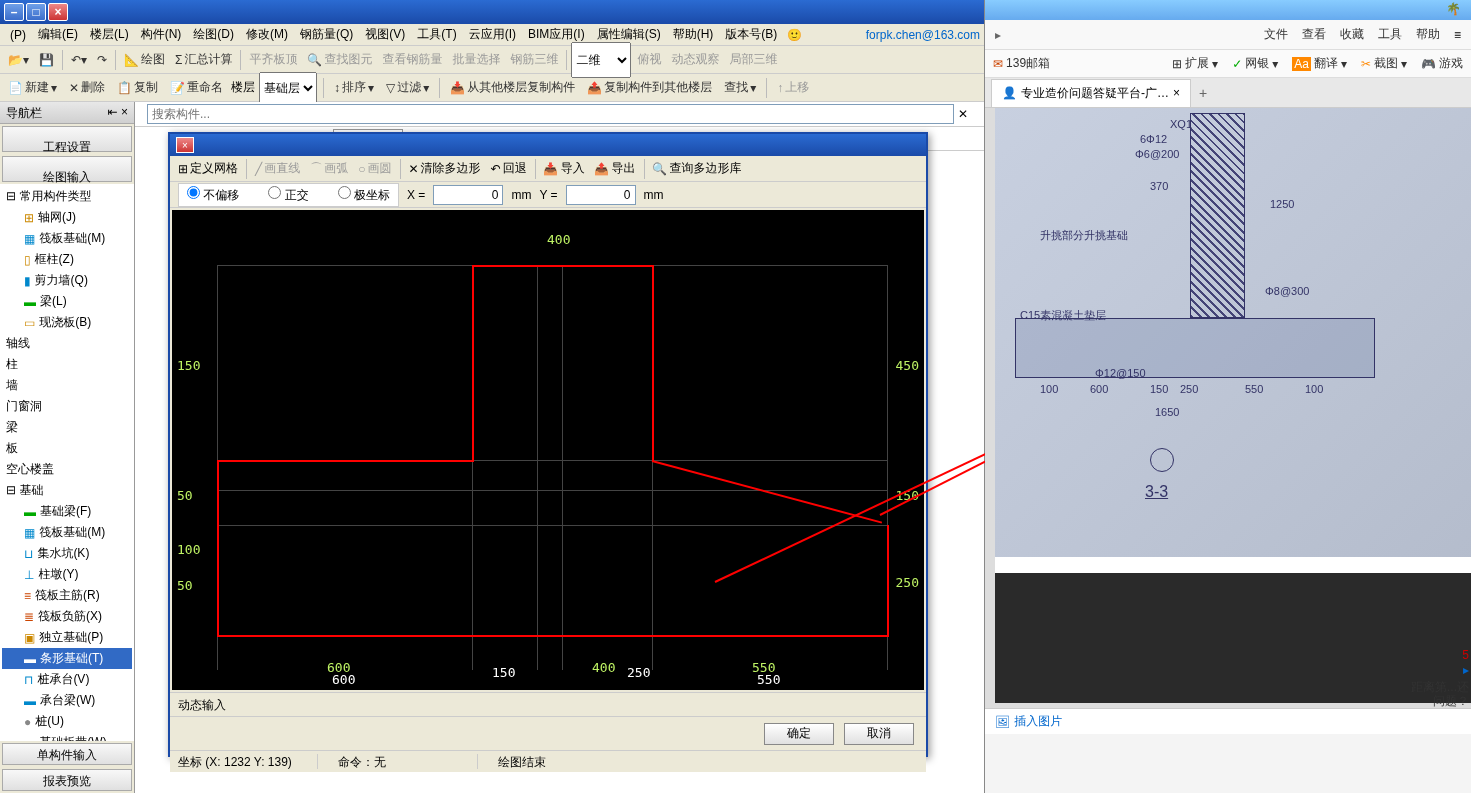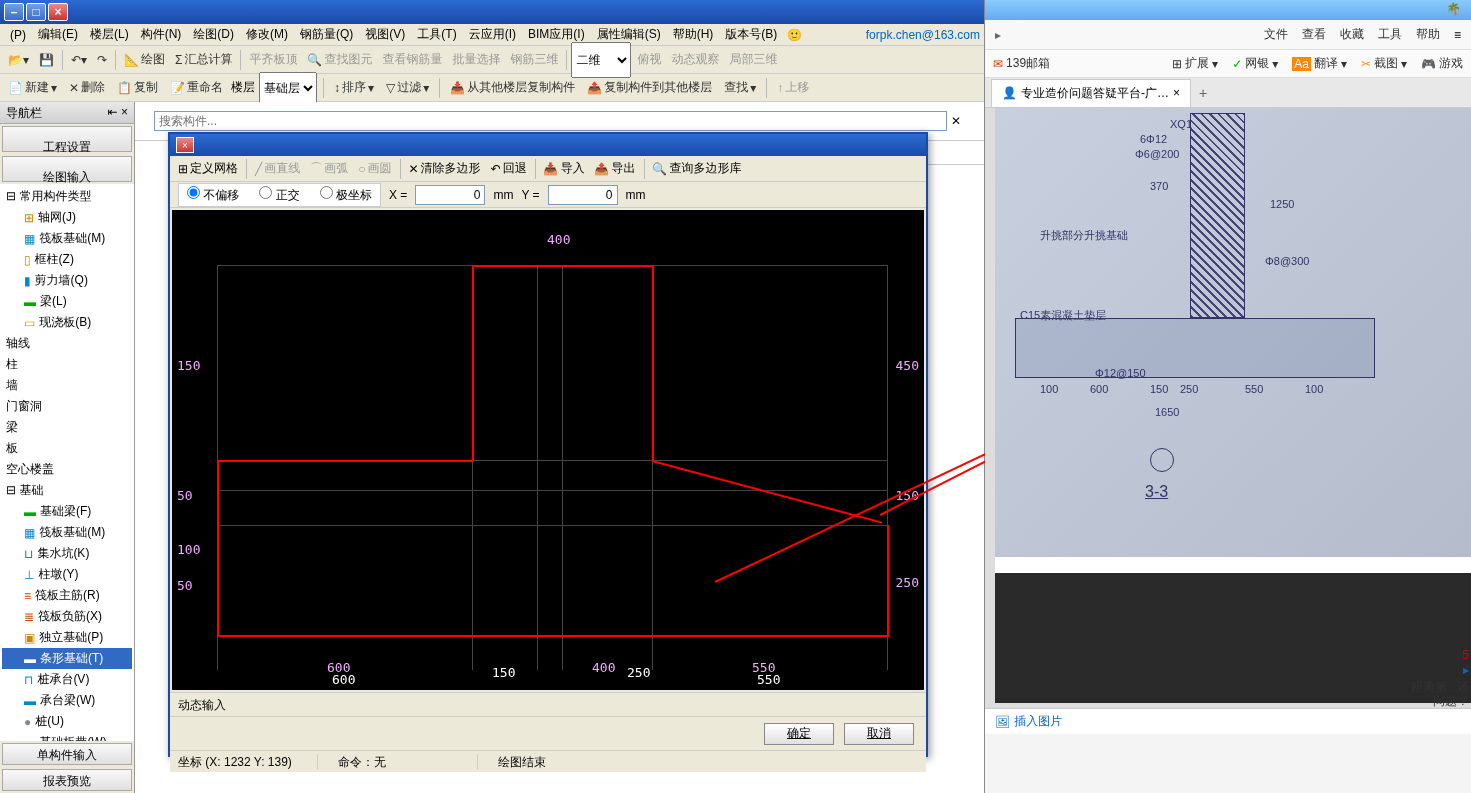--- a/index.html
+++ b/index.html
@@ -31,46 +31,46 @@
 .nav-header { height: 22px; background: linear-gradient(#e8e8e8,#d0d0d0); border-bottom: 1px solid #aaa; padding: 3px 6px; display: flex; justify-content: space-between; }
 .nav-section-btn { height: 22px; background: linear-gradient(#f8f8f8,#e0e0e0); border: 1px solid #aaa; margin: 2px; text-align: center; padding: 12px; cursor: pointer; }
 .nav-tree { flex: 1; background: #fff; overflow: auto; padding: 2px; }
 .tree-group { font-weight: normal; padding: 2px 4px; cursor: pointer; }
 .tree-item { padding: 2px 4px 2px 22px; cursor: pointer; display: flex; align-items: center; gap: 4px; }
 .tree-item.selected { background: #316ac5; color: #fff; }
 .nav-bottom-btn { height: 22px; background: linear-gradient(#f8f8f8,#e0e0e0); border: 1px solid #aaa; margin: 2px; text-align: center; padding: 3px; cursor: pointer; }
 
 
 .center-area { flex: 1; background: #fff; position: relative; }
-.search-row { height: 24px; display: flex; align-items: center; padding: 19px; border-bottom: 1px solid #ccc; }
+.search-row { height: 24px; display: flex; align-items: center; padding: 12px; border-bottom: 1px solid #ccc; }
 .search-input { flex: 1; height: 20px; border: 1px solid #7f9db9; padding: 0 4px; color: #999; }
 .prop-tab { height: 24px; display: flex; padding: 2px 8px; border-bottom: 1px solid #ccc; }
 .prop-tab-btn { padding: 3px 10px; border: 1px solid #999; background: #fff; cursor: pointer; }
 
 
 .dialog { position: absolute; left: 168px; top: 132px; width: 760px; height: 625px; background: #ece9d8; border: 2px solid #1a4aa8; box-shadow: 2px 2px 8px rgba(0,0,0,0.4); }
 .dlg-title { height: 22px; background: linear-gradient(to bottom, #2b6bd2, #1a4aa8); color: #fff; display: flex; align-items: center; padding: 0 6px; }
 .dlg-title-text { flex: 1; }
 .dlg-close { width: 18px; height: 16px; background: linear-gradient(#e88,#c33); border: 1px solid #fff; display: flex; align-items: center; justify-content: center; cursor: pointer; font-size: 10px; }
 .dlg-toolbar { height: 26px; background: #ece9d8; display: flex; align-items: center; padding: 0 4px; border-bottom: 1px solid #ccc; gap: 2px; }
 .dlg-tb-btn { padding: 2px 4px; cursor: pointer; display: flex; align-items: center; gap: 2px; }
 .dlg-tb-btn.disabled { color: #999; }
 .dlg-coord-row { height: 26px; background: #ece9d8; display: flex; align-items: center; padding: 0 8px; border-bottom: 1px solid #ccc; gap: 8px; }
-.radio-grp { display: flex; align-items: center; gap: 20px; border: 1px solid #ccc; padding: 2px 8px; background: #fff; }
+.radio-grp { display: flex; align-items: center; gap: 29px; border: 1px solid #ccc; padding: 2px 8px; background: #fff; }
 .coord-input { width: 70px; height: 20px; border: 1px solid #7f9db9; text-align: right; padding: 0 4px; }
 
 .canvas-area { width: 752px; height: 480px; background: #000; margin: 2px; position: relative; }
-.dim-text { position: absolute; color: #f0abfc; font-family: monospace; font-size: 13px; }
+.dim-text { position: absolute; color: #bef264; font-family: monospace; font-size: 13px; }
 .dim-text.white { color: #fff; }
 .poly-line { position: absolute; background: #f00; }
 .grid-line { position: absolute; background: #444; }
 
 .dyn-input-row { height: 24px; background: #ece9d8; padding: 4px 8px; border-top: 1px solid #ccc; }
 .dlg-buttons { height: 34px; display: flex; justify-content: flex-end; align-items: center; gap: 10px; padding: 0 12px; border-top: 1px solid #ccc; }
-.dlg-btn { width: 70px; height: 22px; background: linear-gradient(#fff,#e0e0e0); border: 1px solid #888; cursor: pointer; text-decoration: underline; }
+.dlg-btn { width: 70px; height: 22px; background: linear-gradient(#fff,#e0e0e0); border: 1px solid #888; cursor: pointer; }
 .dlg-status { height: 22px; background: #ece9d8; border-top: 1px solid #ccc; display: flex; padding: 3px 8px; gap: 20px; }
 .status-cell { border-right: 1px solid #ccc; padding-right: 20px; min-width: 140px; }
 
 
 .browser-area { position: absolute; left: 985px; top: 0; width: 486px; height: 793px; background: #f4f4f4; }
 .browser-top { height: 30px; display: flex; align-items: center; justify-content: flex-end; gap: 14px; padding: 0 10px; border-bottom: 1px solid #ddd; background: #f8f8f8; }
 .br-menu { color: #333; cursor: pointer; }
 .addr-row { height: 28px; display: flex; align-items: center; padding: 0 6px; gap: 6px; border-bottom: 1px solid #ddd; }
 .addr-input { flex: 1; color: #999; padding: 2px; }
 .addr-btn { padding: 2px 4px; cursor: pointer; }
@@ -409,21 +409,21 @@
   <div class="page-content">
     <div class="blueprint">
 
       <div style="position:absolute;left:195px;top:5px;width:55px;height:205px;background:repeating-linear-gradient(45deg,#447,#447 2px,transparent 2px,transparent 6px);border:1px solid #336"></div>
       <div class="bp-text" style="left:175px;top:10px">XQ1</div>
       <div class="bp-text" style="left:145px;top:25px">6Φ12</div>
       <div class="bp-text" style="left:140px;top:40px">Φ6@200</div>
       <div class="bp-text" style="left:155px;top:72px">370</div>
       <div class="bp-text" style="left:275px;top:90px">1250</div>
       <div class="bp-text" style="right:10px;top:70px;writing-mode:vertical-rl">1300</div>
-      <div class="bp-text" style="left:270px;top:147px">Φ8@300</div>
+      <div class="bp-text" style="left:270px;top:177px">Φ8@300</div>
       <div class="bp-text" style="left:45px;top:120px">升挑部分升挑基础</div>
 
       <div style="position:absolute;left:20px;top:210px;width:360px;height:60px;border:1px solid #336;background:rgba(80,100,150,0.2)"></div>
       <div class="bp-text" style="left:25px;top:200px">C15素混凝土垫层</div>
       <div class="bp-text" style="left:100px;top:259px">Φ12@150</div>
       <div class="bp-text" style="left:45px;top:275px">100</div>
       <div class="bp-text" style="left:95px;top:275px">600</div>
       <div class="bp-text" style="left:155px;top:275px">150</div>
       <div class="bp-text" style="left:185px;top:275px">250</div>
       <div class="bp-text" style="left:250px;top:275px">550</div>

